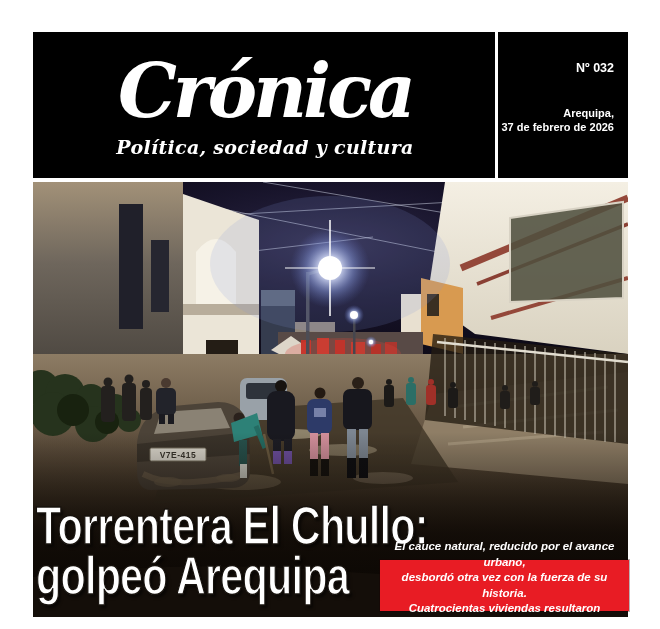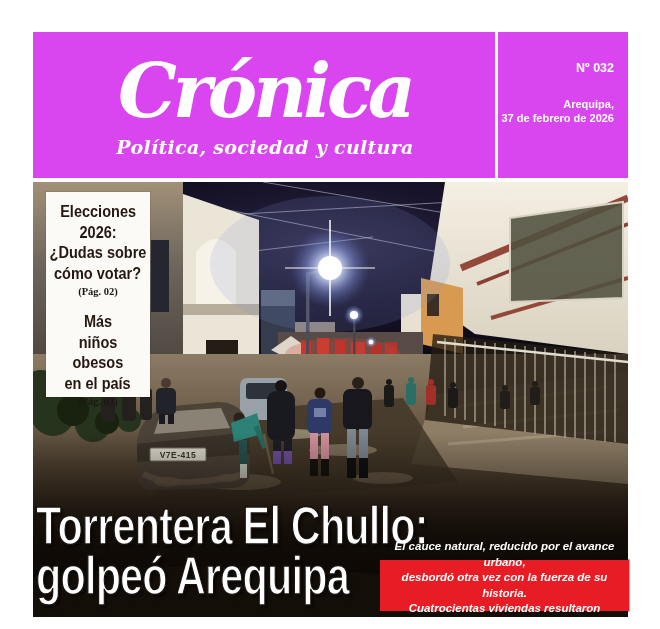--- a/index.html
+++ b/index.html
@@ -1,30 +1,30 @@
 <!DOCTYPE html>
 <html><head>
 <meta charset="utf-8">
 <style>
   html,body{margin:0;padding:0;background:#ffffff;}
   .page{position:relative;width:660px;height:629px;background:#ffffff;overflow:hidden;
         font-family:"Liberation Sans",sans-serif;}
 
   
-  .masthead{position:absolute;left:33px;top:32px;width:595px;height:146px;background:#d946ef;}
+  .masthead{position:absolute;left:33px;top:32px;width:595px;height:146px;background:#000000;}
   .masthead-left{position:absolute;left:0;top:0;width:464px;height:146px;}
   .brand-title{font-family:"DejaVu Serif",serif;font-style:italic;font-weight:bold;color:#fff;
                font-size:74px;line-height:74px;text-align:center;margin-top:22px;letter-spacing:-4px;}
   .brand-tagline{font-family:"DejaVu Serif",serif;font-style:italic;font-weight:bold;color:#fff;
                font-size:19px;text-align:center;margin-top:8px;letter-spacing:.3px;}
   .masthead-divider{position:absolute;left:462px;top:0;width:3px;height:146px;background:#fff;}
   .edition{position:absolute;right:14px;top:26px;text-align:right;color:#fff;}
   .edition-line{font-size:18px;font-weight:bold;line-height:23px;letter-spacing:.4px;}
   .edition-number{font-size:12.5px;font-weight:bold;margin-top:3px;}
-  .edition-place{font-size:11px;font-weight:bold;margin-top:22px;line-height:14px;}
+  .edition-place{font-size:11px;font-weight:bold;margin-top:31px;line-height:14px;}
 
   
   .photo{position:absolute;left:33px;top:182px;width:595px;height:435px;background:#0d0a16;overflow:hidden;}
   .photo svg{position:absolute;left:0;top:0;}
 
   
   .teaser-box{position:absolute;left:46px;top:192px;width:104px;height:205px;background:#fbfaf7;
               box-sizing:border-box;display:flex;flex-direction:column;align-items:center;
               padding-top:9px;box-shadow:0 0 0 1px rgba(0,0,0,.07);}
   .teaser-line{font-weight:bold;font-size:16.5px;line-height:20.5px;color:#261710;
@@ -293,33 +293,20 @@
           <circle cx="502" cy="202" r="3" fill="#201d1a"></circle>
             <rect x="497" y="205" width="10" height="18" rx="3" fill="#201d1a"></rect>
         </g>
       </g>
 
       <rect x="0" y="250" width="595" height="185" fill="url(#vignette)"></rect>
       <path d="M0,395 q150,-18 300,-6 q160,12 295,-8 l0,54 -595,0 Z" fill="#15100a" opacity=".9"></path>
     </svg>
   </div>
 
-  <div class="teaser-box">
-    <div class="teaser-line">Elecciones</div>
-    <div class="teaser-line">2026:</div>
-    <div class="teaser-line">¿Dudas sobre</div>
-    <div class="teaser-line">cómo votar?</div>
-    <div class="teaser-page">(Pág. 02)</div>
-    <div class="teaser-divider"></div>
-    <div class="teaser-line">Más</div>
-    <div class="teaser-line">niños</div>
-    <div class="teaser-line">obesos</div>
-    <div class="teaser-line">en el país</div>
-    <div class="teaser-page">(Pág. 03)</div>
-  </div>
 
   <div class="headline">
     <div>Torrentera El Chullo:</div>
     <div>golpeó Arequipa</div>
   </div>
 
   <div class="callout">
     <span>El cauce natural, reducido por el avance urbano,</span>
     <span>desbordó otra vez con la fuerza de su historia.</span>
     <span>Cuatrocientas viviendas resultaron afectadas.</span>

